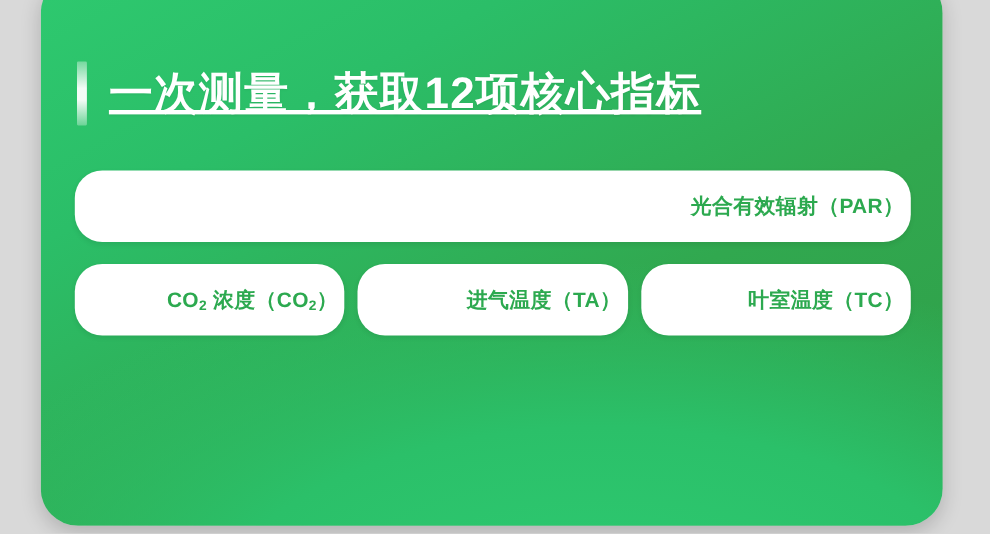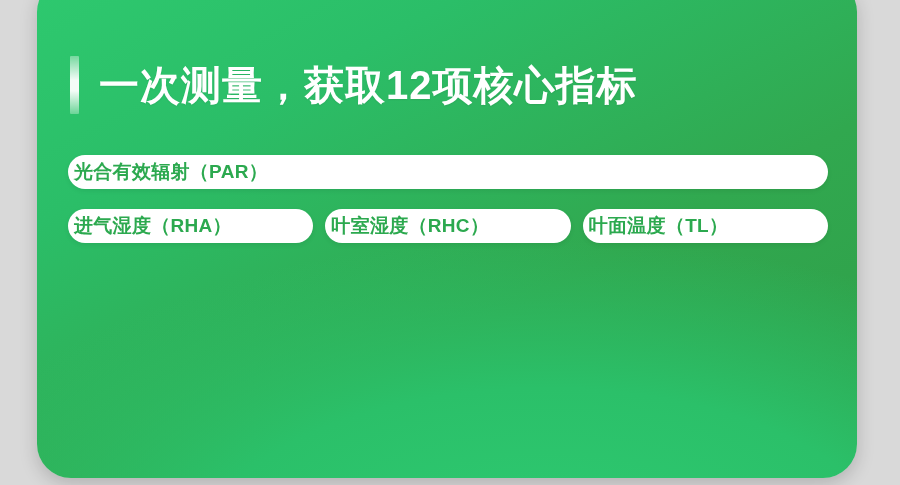--- a/index.html
+++ b/index.html
@@ -51,44 +51,45 @@
   }
   #title-text {
     margin-left: 20px;
     color: #ffffff;
     font-size: 40px;
     font-weight: bold;
     letter-spacing: 1px;
     line-height: 58px;
     white-space: nowrap;
     text-shadow: 0 1px 2px rgba(0,0,0,0.07);
+    text-decoration: underline;
   }
 
   
   #pill-grid {
     position: absolute;
     left: 31px;    
     top: 177px;    
     width: 760px;
     display: flex;
     flex-direction: column;
     row-gap: 20px;
   }
   .pill-row {
     display: flex;
     column-gap: 12px;
   }
   .pill {
     flex: 1 1 0;
-    height: 34px;
+    height: 65px;
     border-radius: 25px;
     background: #ffffff;
     display: flex;
     align-items: center;
-    justify-content: flex-start;
+    justify-content: flex-end;
     box-shadow: 0 2px 5px rgba(0,0,0,0.07);
     box-sizing: border-box;
     padding: 0 6px;
   }
   .pill-label {
     color: #2ca94f;
     font-size: 19px;
     font-weight: bold;
     white-space: nowrap;
     letter-spacing: 0.3px;
@@ -113,27 +114,27 @@
 
   <div id="pill-grid">
 
     <div class="pill-row">
       <div class="pill">
         <span class="pill-label">光合有效辐射（PAR）</span>
       </div>
     </div>
 
 
-
     <div class="pill-row">
       <div class="pill">
-        <span class="pill-label">进气湿度（RHA）</span>
+        <span class="pill-label"><span>CO</span><sub>2</sub><span> 浓度（CO</span><sub>2</sub><span>）</span></span>
       </div>
       <div class="pill">
-        <span class="pill-label">叶室湿度（RHC）</span>
+        <span class="pill-label">进气温度（TA）</span>
       </div>
       <div class="pill">
-        <span class="pill-label">叶面温度（TL）</span>
+        <span class="pill-label">叶室温度（TC）</span>
       </div>
     </div>
+
 
   </div>
 </div>
 
 </body></html>

